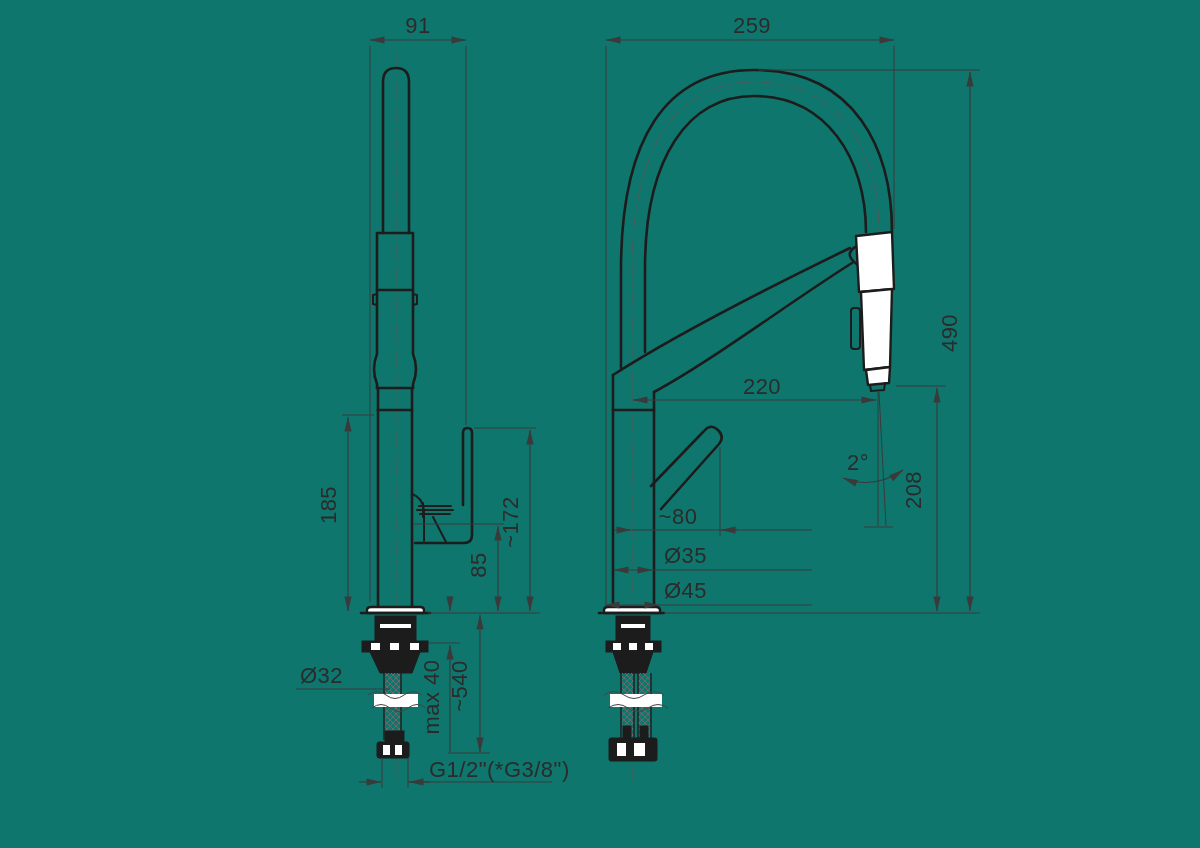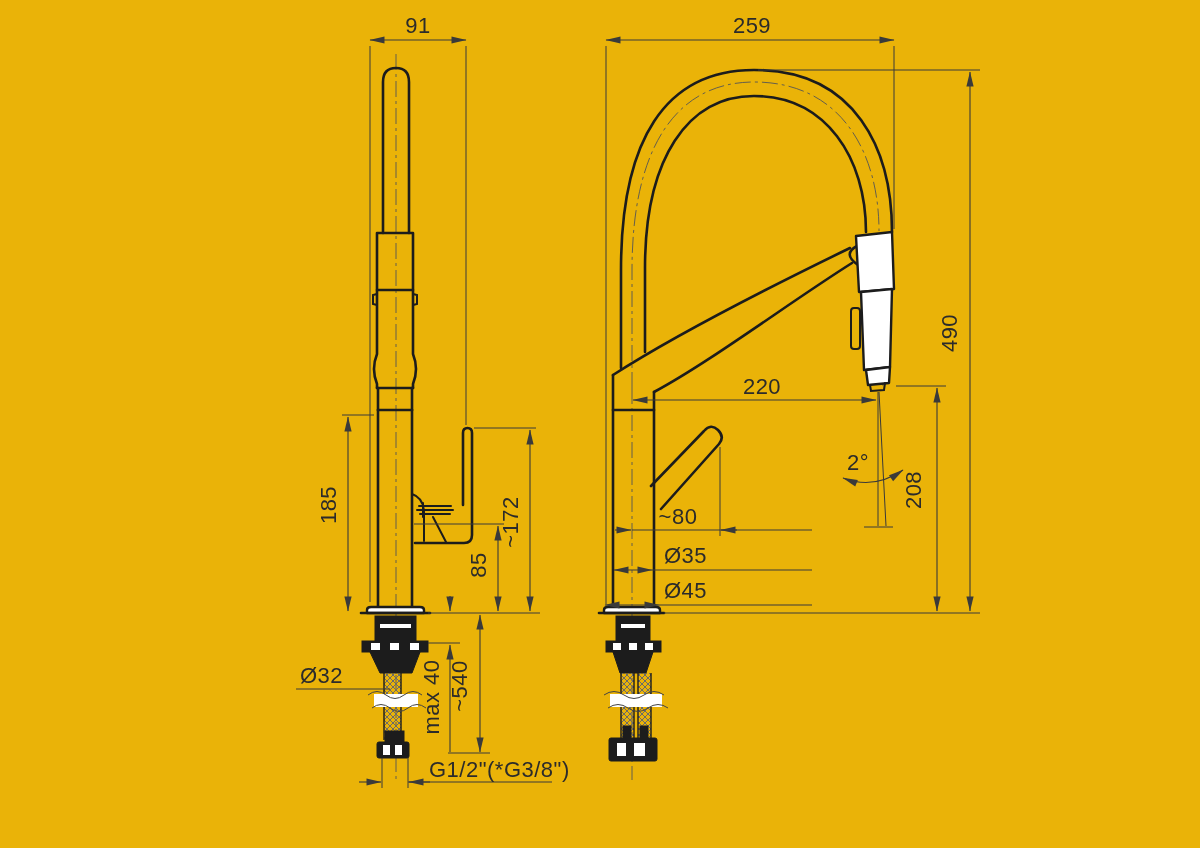--- a/index.html
+++ b/index.html
@@ -1,16 +1,16 @@
 <!DOCTYPE html>
 <html><head>
 <meta charset="utf-8">
 <style>
   html,body{margin:0;padding:0;background:#ffffff;}
-  .canvas{position:relative;width:1200px;height:848px;background:#eab308;overflow:hidden;}
+  .canvas{position:relative;width:1200px;height:848px;background:#0f766e;overflow:hidden;}
   svg{display:block;}
   .outline{stroke:#1c1c1c;stroke-width:2.6;fill:none;stroke-linecap:round;stroke-linejoin:round;}
   .outline-med{stroke:#1c1c1c;stroke-width:2;fill:none;stroke-linecap:round;}
   .outline-fill{stroke:#1c1c1c;stroke-width:2.4;fill:#ffffff;stroke-linejoin:round;}
   .solid{fill:#1c1c1c;stroke:#1c1c1c;stroke-width:1;}
   .white-notch{fill:#ffffff;stroke:none;}
   .dim{stroke:#3a3a3a;stroke-width:1;fill:none;}
   .dimline{stroke:#3a3a3a;stroke-width:1.1;fill:none;}
   .centerline{stroke:#555;stroke-width:0.9;fill:none;stroke-dasharray:16 4 3 4;}
   .braid-edge{stroke:#1c1c1c;stroke-width:1.4;fill:none;}

